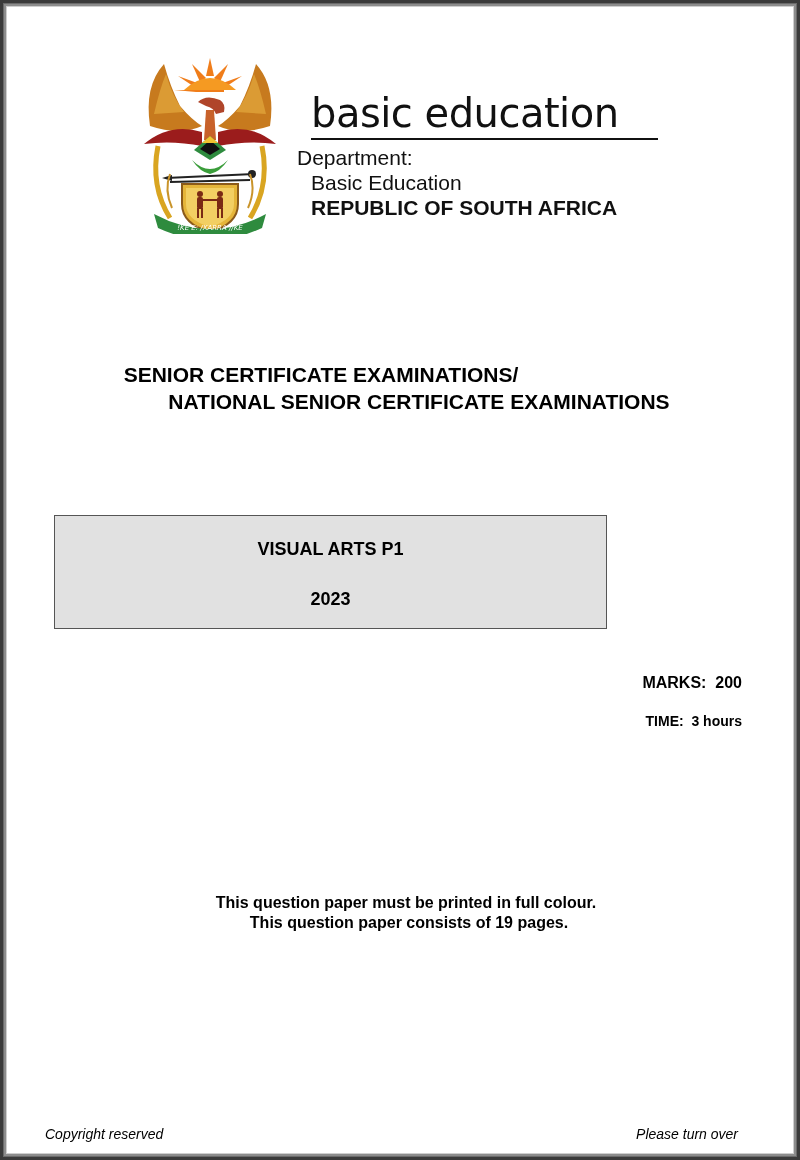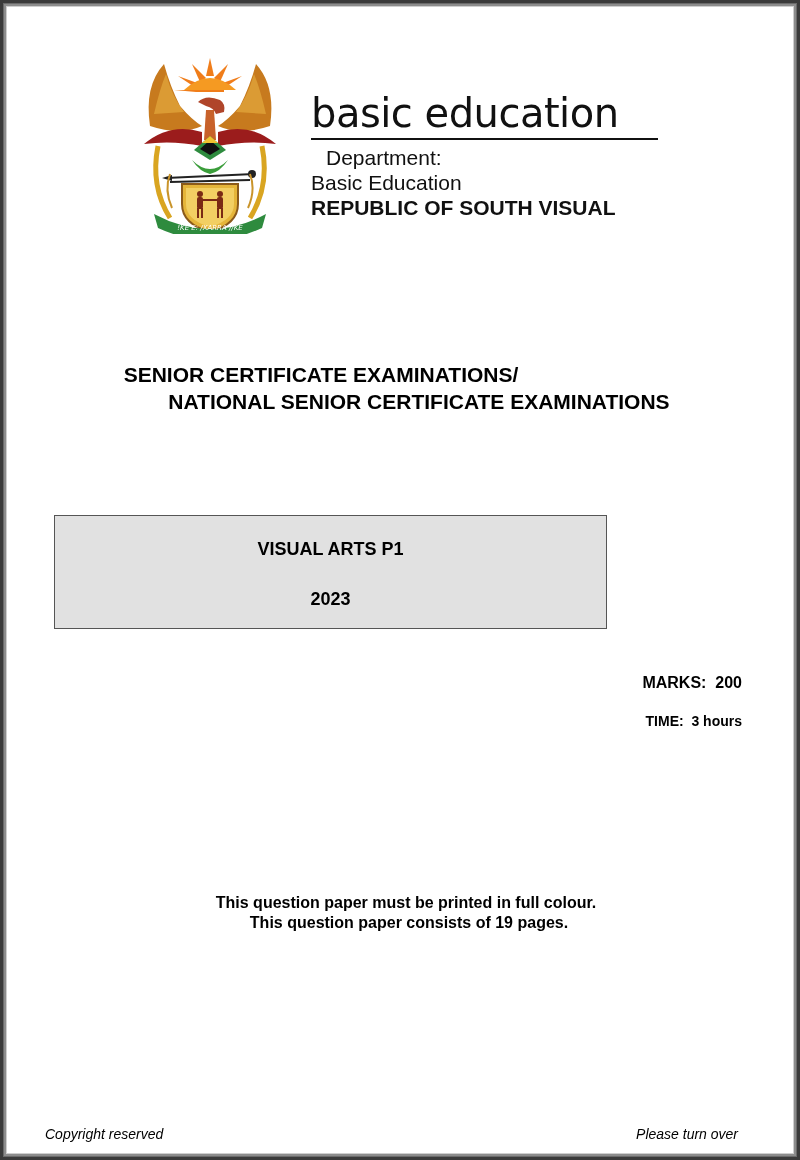--- a/index.html
+++ b/index.html
@@ -19,21 +19,21 @@
     .abs { position: absolute; }
 
     
     .crest { left: 140px; top: 56px; width: 140px; height: 178px; }
     .brand-title {
       left: 311px; top: 88px; font-family: "DejaVu Sans", sans-serif;
       font-size: 40px; letter-spacing: -0.5px; line-height: 50px; color: #111;
       font-weight: normal;
     }
     .brand-rule { left: 311px; top: 138px; width: 347px; height: 2px; background: #111; }
-    .dept-1 { left: 326px; top: 146px; font-size: 21px; line-height: 24px; color: #111; }
+    .dept-1 { left: 297px; top: 146px; font-size: 21px; line-height: 24px; color: #111; }
     .dept-2 { left: 311px; top: 171px; font-size: 21px; line-height: 24px; color: #111; }
     .dept-3 { left: 311px; top: 196px; font-size: 21px; line-height: 24px; font-weight: bold; color: #111; }
 
     
     .exam-1 { left: 0; width: 660px; text-align: center; top: 362px; font-size: 21px; font-weight: bold; line-height: 26px; padding-right: 18px; box-sizing: border-box; }
     .exam-2 { left: 0; width: 838px; text-align: center; top: 389px; font-size: 21px; font-weight: bold; line-height: 26px; }
 
     
     .subject-box {
       left: 54px; top: 515px; width: 553px; height: 114px; box-sizing: border-box;
@@ -114,21 +114,21 @@
   </g>
 
   <path d="M14,158 Q70,188 126,158 L122,172 Q70,196 18,172 Z" fill="#2e8b3e"></path>
   <text x="70" y="174" text-anchor="middle" font-family="DejaVu Sans, sans-serif" font-size="7" font-style="italic" fill="#ffffff">!KE E: /XARRA //KE</text>
 </svg>
 
 <div class="abs brand-title">basic education</div>
 <div class="abs brand-rule"></div>
 <div class="abs dept-1">Department:</div>
 <div class="abs dept-2">Basic Education</div>
-<div class="abs dept-3">REPUBLIC OF SOUTH VISUAL</div>
+<div class="abs dept-3">REPUBLIC OF SOUTH AFRICA</div>
 
 <div class="abs exam-1">SENIOR CERTIFICATE EXAMINATIONS/</div>
 <div class="abs exam-2">NATIONAL SENIOR CERTIFICATE EXAMINATIONS</div>
 
 <div class="abs subject-box">
   <div class="abs subject-name">VISUAL ARTS P1</div>
   <div class="abs subject-year">2023</div>
 </div>
 
 <div class="abs marks">MARKS:  200</div>

